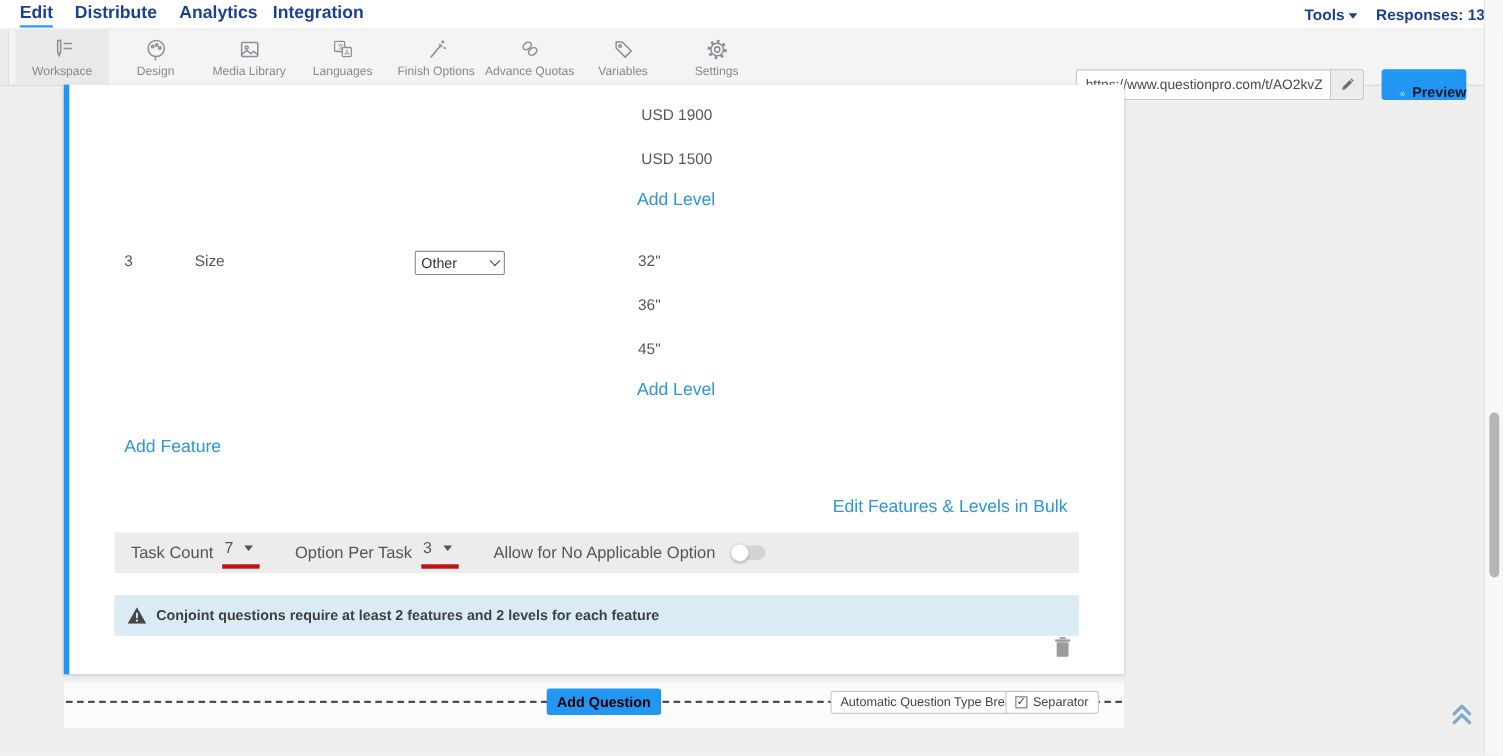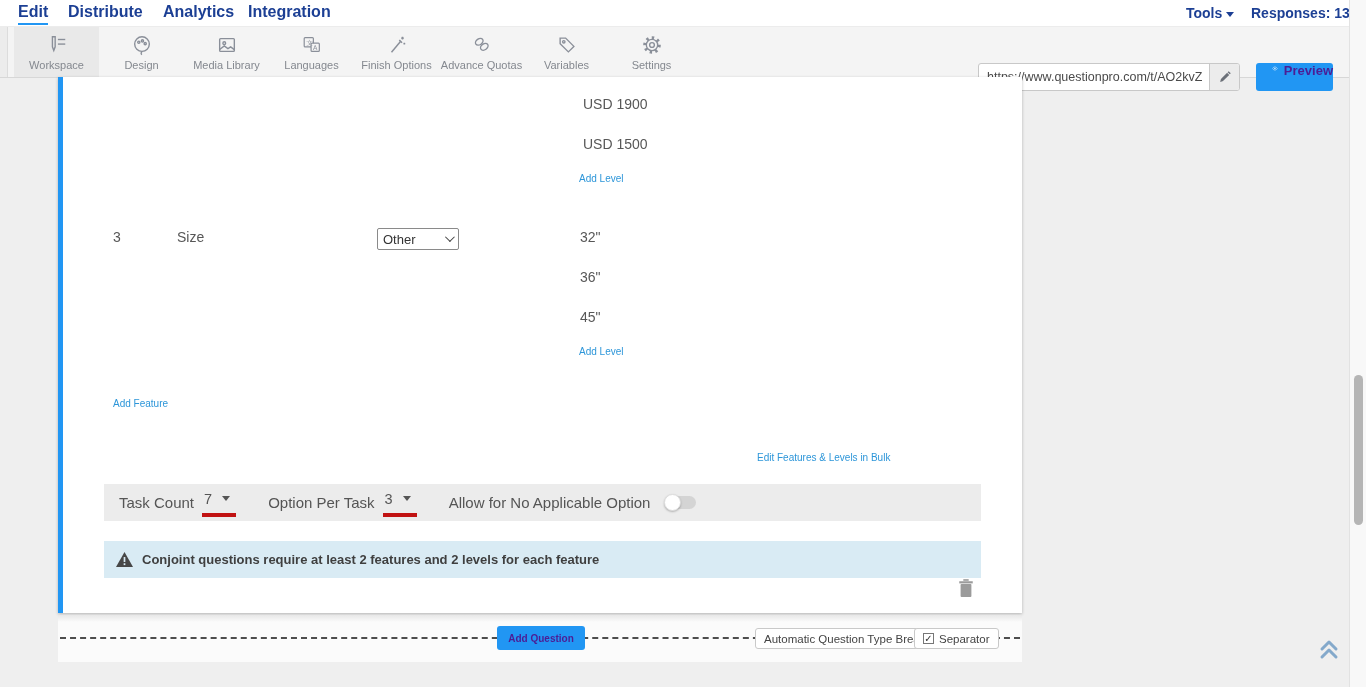--- a/index.html
+++ b/index.html
@@ -23,28 +23,28 @@
   .tool-sliver { position:absolute; left:0; top:0; width:8px; height:50px; background:#ececec; border-right:1px solid #dcdcdc; }
   .toolitem { position:absolute; top:0; width:85px; height:50px; display:flex; flex-direction:column; align-items:center; justify-content:center; gap:3px; cursor:pointer; }
   .toolitem.active { background:#e9e9e9; }
   .toolitem .ticon { width:22px; height:22px; display:flex; align-items:center; justify-content:center; }
   .toolitem .tlabel { font-size:11px; color:#84888f; white-space:nowrap; }
   .fo-underline { position:absolute; left:376px; top:70px; width:82px; border-top:2px solid #3a3a3a; }
 
   .urlbox { position:absolute; left:978px; top:36px; width:262px; height:28px; background:#fff; border:1px solid #c8c8c8; border-radius:3px; display:flex; overflow:hidden; }
   .urltext { flex:1; font-size:12.5px; color:#4a4a4a; line-height:26px; padding:0 6px 0 8px; white-space:nowrap; overflow:hidden; }
   .urlpencil { width:30px; background:#ececec; border-left:1px solid #c8c8c8; display:flex; align-items:center; justify-content:center; cursor:pointer; }
-  .previewbtn { position:absolute; left:1256px; top:36px; width:77px; height:28px; background:#2196f3; border-radius:3px; color:#4c1d95; font-size:13px; font-weight:700; display:flex; align-items:flex-start; justify-content:center; gap:6px; cursor:pointer;padding-left:16px; }
+  .previewbtn { position:absolute; left:1256px; top:36px; width:77px; height:28px; background:#2196f3; border-radius:3px; color:#0f172a; font-size:13px; font-weight:700; display:flex; align-items:flex-end; justify-content:center; gap:6px; cursor:pointer;padding-left:16px; }
 
   
   .panel { position:absolute; left:58px; top:77px; width:964px; height:536px; background:#fff; box-shadow:0 1px 3px rgba(0,0,0,.25); }
   .bluebar { position:absolute; left:0; top:0; width:5px; height:536px; background:#2196f3; }
   .lvl { position:absolute; font-size:14px; color:#575757; }
   .rownum { position:absolute; font-size:14px; color:#575757; }
-  .link { position:absolute; font-size:10px; color:#2d96d9; cursor:pointer; }
+  .link { position:absolute; font-size:16px; color:#2d96d9; cursor:pointer; }
 
   .selwrap { position:absolute; left:319px; top:151px; width:82px; height:22px; }
   .selwrap select {
     width:82px; height:22px; border:1px solid #8a8a8a; border-radius:2px; background:#fff;
     font-family:"Liberation Sans", sans-serif; font-size:13px; color:#333; padding:0 18px 0 5px;
     appearance:none; -webkit-appearance:none;
   }
   .selchev { position:absolute; right:7px; top:7px; width:7px; height:7px; border-right:1.8px solid #444; border-bottom:1.8px solid #444; transform:rotate(45deg) translateY(-2px); pointer-events:none; }
 
   .taskbar { position:absolute; left:46px; top:407px; width:877px; height:37px; background:#ececec; display:flex; align-items:center; padding-left:15px; }
@@ -57,21 +57,21 @@
   .toggle .knob { position:absolute; left:-2px; top:-2px; width:17px; height:17px; background:#fff; border:1px solid #ddd; border-radius:50%; box-shadow:0 1px 2px rgba(0,0,0,.25); }
 
   .warnbar { position:absolute; left:46px; top:464px; width:877px; height:37px; background:#d9ebf4; display:flex; align-items:center; padding-left:12px; gap:9px; }
   .warntext { font-size:13px; font-weight:700; color:#3f3f3f; }
 
   .trash { position:absolute; left:899px; top:501px; width:18px; height:20px; cursor:pointer; }
 
   
   .strip { position:absolute; left:58px; top:615px; width:964px; height:47px; background:linear-gradient(#e7e7e7, #fbfbfb 7px); }
   .dashline { position:absolute; left:2px; right:2px; top:22px; border-top:2px dashed #4d4d4d; }
-  .addq { position:absolute; left:439px; top:11px; width:88px; height:24px; background:#2196f3; border-radius:3px; color:#4c1d95; font-size:10px; font-weight:700; display:flex; align-items:center; justify-content:center; cursor:pointer; }
+  .addq { position:absolute; left:439px; top:11px; width:104px; height:24px; background:#2196f3; border-radius:3px; color:#000000; font-size:13px; font-weight:700; display:flex; align-items:center; justify-content:center; cursor:pointer; }
   .chip { position:absolute; top:13px; height:21px; background:#fff; border:1px solid #c9c9c9; border-radius:3px; font-size:11.5px; color:#444; display:flex; align-items:center; padding:0 8px; gap:5px; cursor:pointer; }
   .chip1 { left:697px; }
   .chip2 { left:856px; }
   .cbox { width:11px; height:11px; border:1px solid #777; background:#fff; font-size:10px; line-height:10px; color:#333; text-align:center; }
 
   
   .sb-track { position:absolute; left:1349px; top:0; width:17px; height:687px; background:#f8f8f8; border-left:1px solid #e2e2e2; }
   .sb-thumb { position:absolute; left:4px; top:375px; width:9px; height:150px; background:#b5b5b5; border-radius:4.5px; }
   .scrolltop { position:absolute; left:1314px; top:634px; width:30px; height:30px; cursor:pointer; }
 </style>

